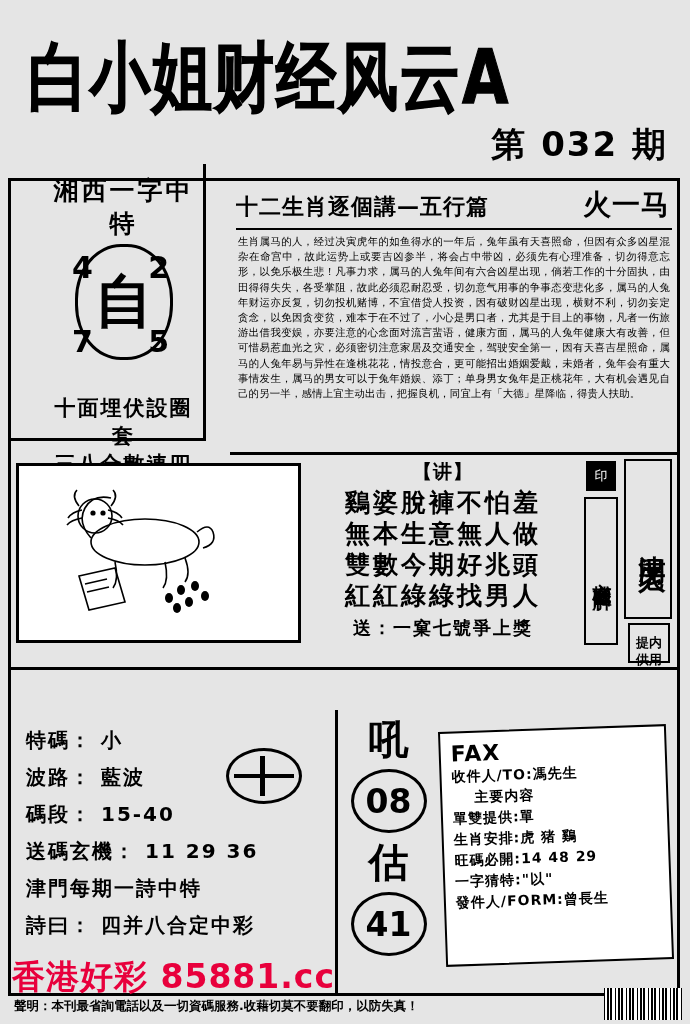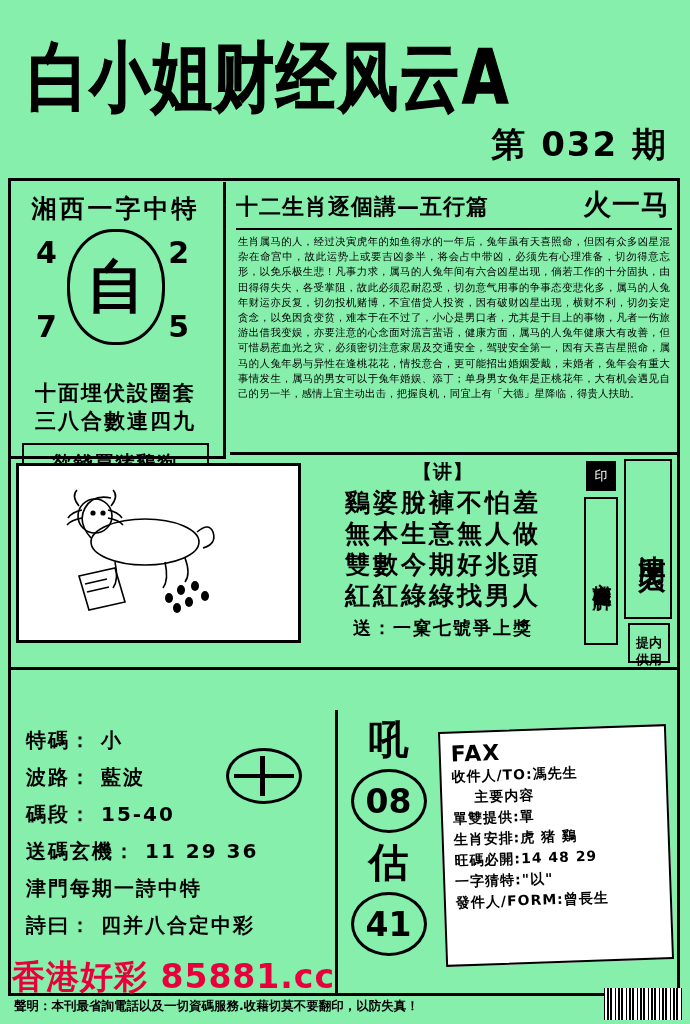--- a/index.html
+++ b/index.html
@@ -12,21 +12,21 @@
     height: 1024px;
     font-family: "DejaVu Sans", sans-serif;
     color: #000;
     position: relative;
     overflow: hidden;
   }
   .page {
     position: absolute;
     left: 0; top: 0;
     width: 690px; height: 1024px;
-    background: #86efac;
+    background: #e5e5e5;
     text-decoration: underline;
   }
 
   
   .masthead {
     position: absolute;
     left: 0; top: 0;
     width: 690px; height: 175px;
   }
   .masthead-title {
@@ -57,25 +57,26 @@
     position: absolute;
     left: 8px; top: 178px;
     width: 672px; height: 818px;
     border: 3px solid #000;
     box-sizing: border-box;
   }
 
   
   .top-left {
     position: absolute;
-    left: 8px; top: 182px;
-    width: 218px; height: 277px;
+    left: 8px; top: 164px;
+    width: 198px; height: 277px;
     border-right: 3px solid #000;
     border-bottom: 3px solid #000;
     box-sizing: border-box;
+    padding-left: 36px;
   }
   .tl-title {
     text-align: center;
     font-size: 25px;
     font-weight: bold;
     letter-spacing: 3px;
     margin-top: 10px;
   }
   .tl-grid {
     position: relative;

